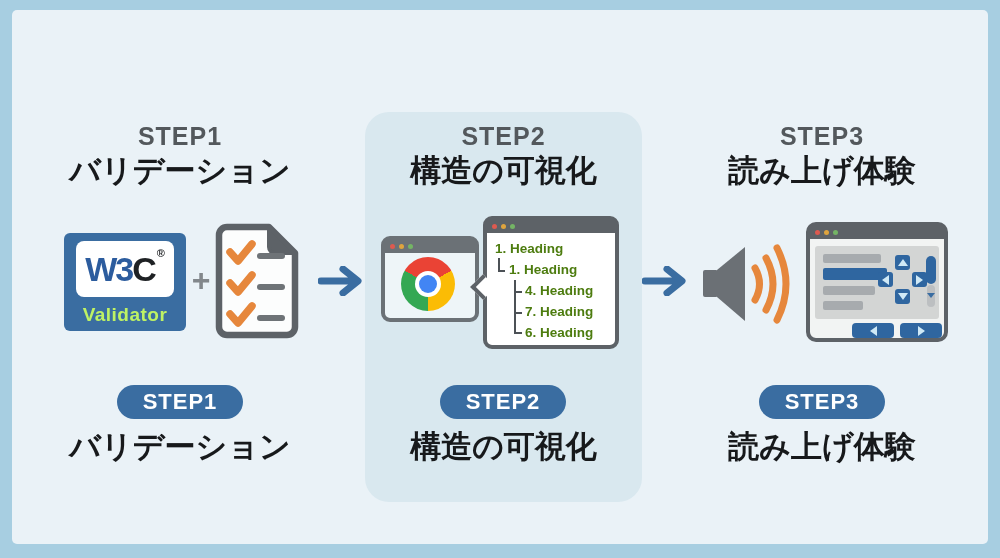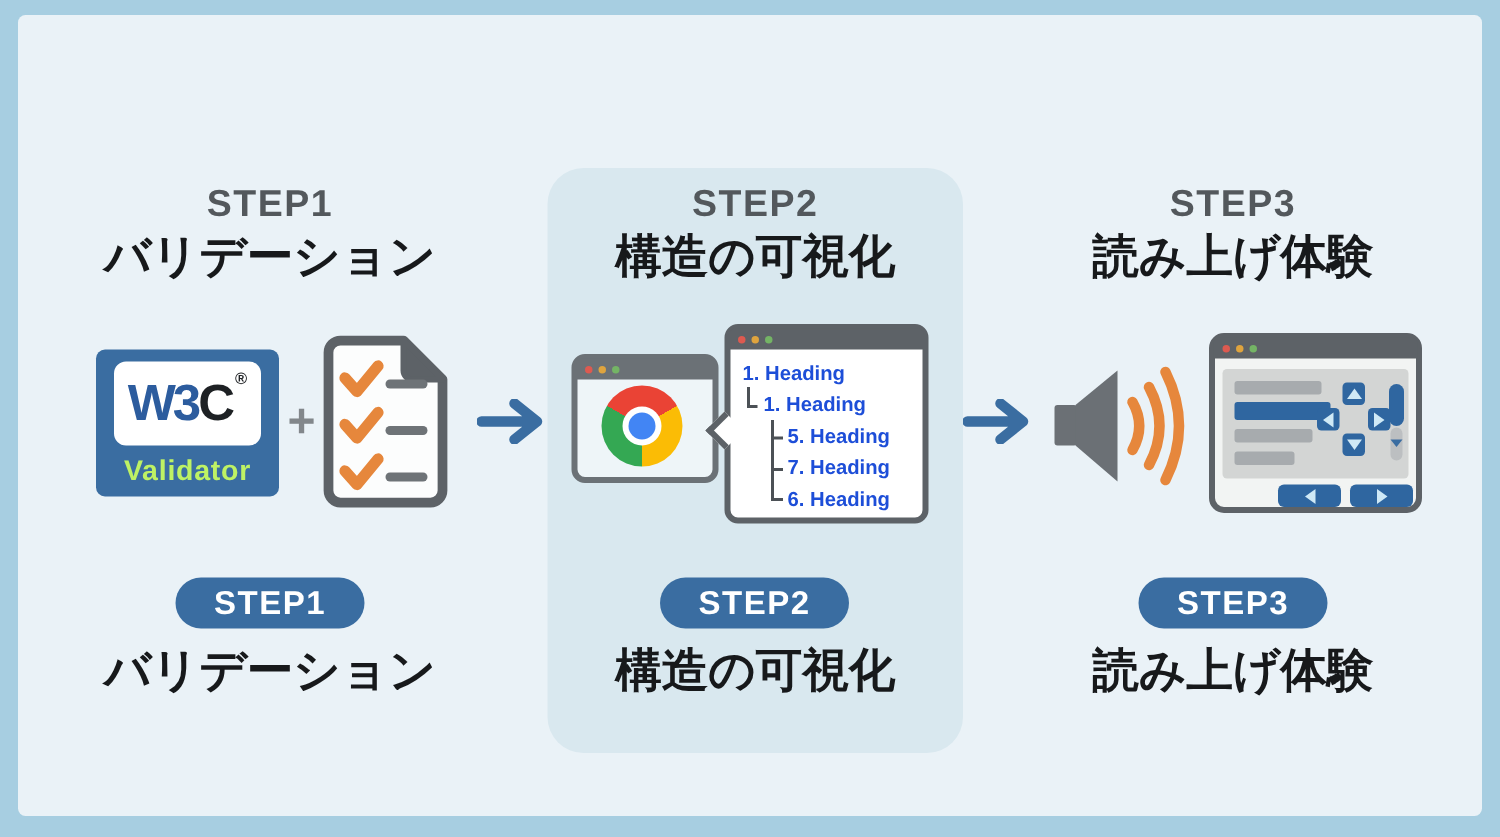--- a/index.html
+++ b/index.html
@@ -67,21 +67,21 @@
   .chrome-logo::before { content:""; position:absolute; left:14px; top:14px; width:26px; height:26px;
       background:#fff; border-radius:50%; }
   .chrome-logo::after { content:""; position:absolute; left:18px; top:18px; width:18px; height:18px;
       background:#4285f4; border-radius:50%; }
 
   
   .outline-win { left:483px; top:216px; width:136px; height:133px; z-index:3; }
   .tail { position:absolute; left:-13px; top:58px; width:18px; height:18px; background:#fff;
           border-left:4px solid #5d6267; border-bottom:4px solid #5d6267; transform:rotate(45deg); }
   .outline-list { position:absolute; left:0; top:18px; width:100%;
-                  font-size:13.5px; font-weight:800; color:#1d4ed8; line-height:21px; }
+                  font-size:13.5px; font-weight:800; color:#4d7c0f; line-height:21px; }
   .ol-1 { margin-left:8px; } .ol-2 { margin-left:22px; } .ol-d { margin-left:38px; }
   .tree { position:absolute; border-color:#4c5156; }
   .tree-elbow1 { left:11px; top:38px; width:7px; height:14px; border-left:2px solid #4c5156; border-bottom:2px solid #4c5156; }
   .tree-vert   { left:27px; top:60px; width:8px; height:54px; border-left:2px solid #4c5156; border-bottom:2px solid #4c5156; }
   .tree-tick3  { left:27px; top:71px; width:8px; height:2px; background:#4c5156; }
   .tree-tick4  { left:27px; top:92px; width:8px; height:2px; background:#4c5156; }
 
   
   .reader-win { left:806px; top:222px; width:142px; height:120px; background:#f2f4f3; border-radius:10px; }
   .rd-panel { position:absolute; left:5px; top:20px; width:124px; height:73px; background:#d3d5d4; border-radius:3px; }
@@ -172,21 +172,21 @@
   <div class="win outline-win">
     <div class="titlebar">
       <span class="dot dot-red"></span>
       <span class="dot dot-yellow"></span>
       <span class="dot dot-green"></span>
     </div>
     <div class="tail"></div>
     <div class="outline-list">
       <div class="ol-1">1. Heading</div>
       <div class="ol-2">1. Heading</div>
-      <div class="ol-d">5. Heading</div>
+      <div class="ol-d">4. Heading</div>
       <div class="ol-d">7. Heading</div>
       <div class="ol-d">6. Heading</div>
     </div>
     <div class="tree tree-elbow1"></div>
     <div class="tree tree-vert"></div>
     <div class="tree tree-tick3"></div>
     <div class="tree tree-tick4"></div>
   </div>
 
   <svg class="icon-svg" style="left:642px;top:266px;" width="46" height="30" viewBox="0 0 46 30">

